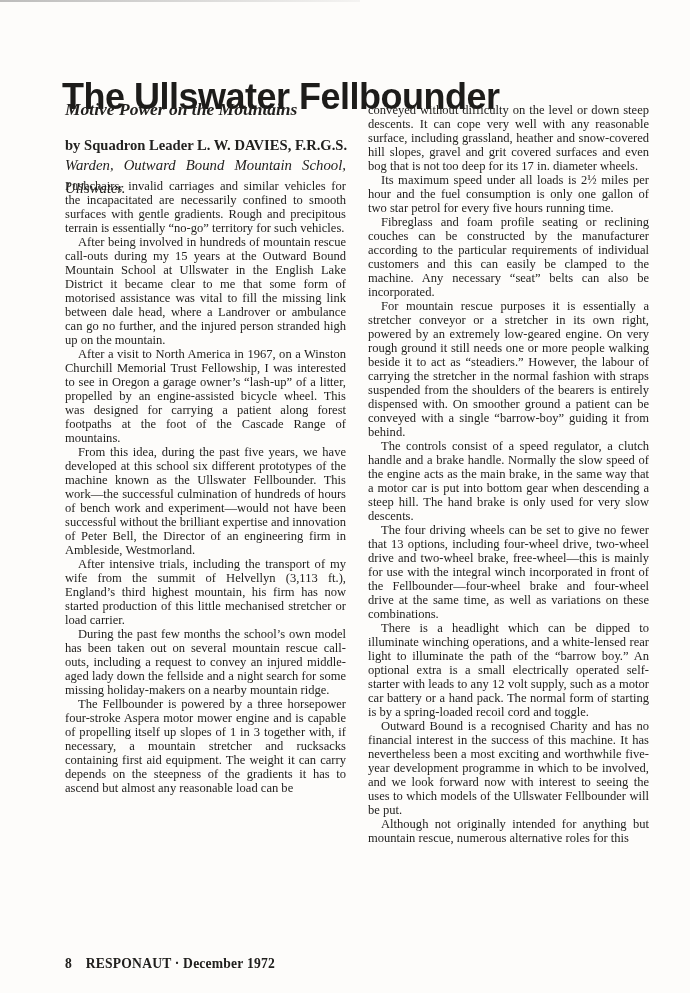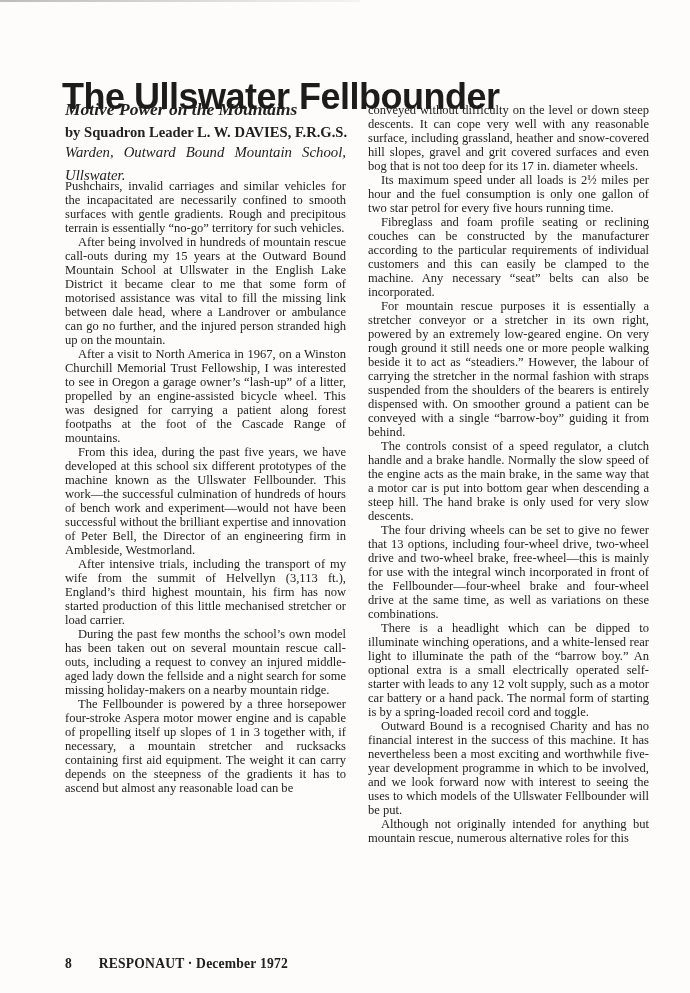--- a/index.html
+++ b/index.html
@@ -34,21 +34,21 @@
     left: 65px; top: 99px;
     width: 300px;
     font-weight: bold;
     font-style: italic;
     font-size: 17.5px;
     color: #22211f;
     white-space: nowrap;
   }
   .byline-block {
     position: absolute;
-    left: 65px; top: 124px;
+    left: 65px; top: 137px;
     width: 281px;
   }
   .byline {
     font-weight: bold;
     font-size: 14.6px;
     line-height: 17px;
     white-space: nowrap;
   }
   .affiliation {
     font-style: italic;
@@ -70,21 +70,21 @@
   .footer {
     position: absolute;
     left: 65px; top: 956px;
     width: 400px;
     display: flex;
     align-items: baseline;
     font-weight: bold;
     font-size: 13.6px;
     color: #21201e;
   }
-  .footer .journal { margin-left: 27px; letter-spacing: 0.2px; }
+  .footer .journal { margin-left: 14px; letter-spacing: 0.2px; }
 </style>
 </head>
 <body>
 
 <div class="page">
   <div class="scan-edge"></div>
 
   <h1 class="title">The Ullswater Fellbounder</h1>
   <div class="subtitle">Motive Power on the Mountains</div>
 

